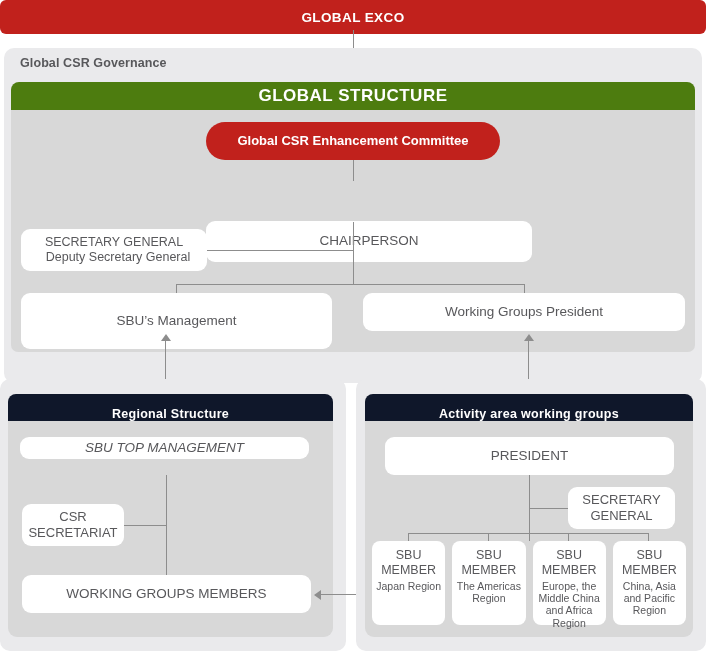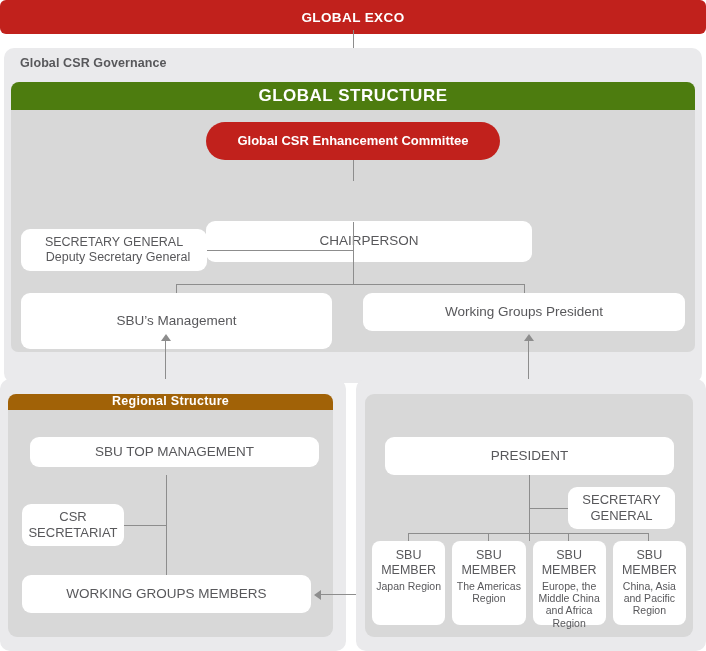--- a/index.html
+++ b/index.html
@@ -127,37 +127,37 @@
     border-radius: 10px;
   }
 
   .sub-panel {
     position: absolute;
     background: #d8d8d8;
     border-radius: 9px;
   }
   .sub-header {
     position: absolute;
-    height: 16px;
-    background: #a16207;
+    height: 27px;
+    background: #0f172a;
     border-radius: 8px 8px 0 0;
     color: #ffffff;
     font-size: 12.5px;
     font-weight: bold;
     letter-spacing: .3px;
     display: flex;
-    align-items: flex-start;
+    align-items: flex-end;
     justify-content: center;
   }
 
   
   .rs-panel  { left: 8px;  top: 394px; width: 325px; height: 243px; }
   .rs-header { left: 8px;  top: 394px; width: 325px; }
 
-  .n-sbutop  { left: 30px; top: 437px; width: 289px; height: 30px; font-size: 13.5px; }
+  .n-sbutop  { left: 20px; top: 437px; width: 289px; height: 22px; font-size: 13.5px; font-style: italic; }
   .n-csrsec  { left: 22px; top: 504px; width: 102px; height: 42px; font-size: 13px; }
   .n-wgmem   { left: 22px; top: 575px; width: 289px; height: 38px; font-size: 13.5px; }
 
   
   .aw-panel  { left: 365px; top: 394px; width: 328px; height: 243px; }
   .aw-header { left: 365px; top: 394px; width: 328px; }
 
   .n-president { left: 385px; top: 437px; width: 289px; height: 38px; font-size: 13.5px; }
   .n-secgen2   { left: 568px; top: 487px; width: 107px; height: 42px; font-size: 13px; }
 
@@ -275,20 +275,23 @@
     <span>CSR</span>
     <span>SECRETARIAT</span>
   </div>
 
   <div class="arrow-shaft" style="left:318px; top:594px; width:70px; height:1px;"></div>
   <div class="arrow-head ah-left" style="left:314px; top:590px;"></div>
   <div class="arrow-head ah-right" style="left:385px; top:590px;"></div>
 
   <div class="bottom-wrap-right"></div>
   <div class="sub-panel aw-panel"></div>
+  <div class="sub-header aw-header">
+    <span>Activity area working groups</span>
+  </div>
 
   <div class="node n-president">
     <span>PRESIDENT</span>
   </div>
 
   <div class="ln v" style="left:529px; top:475px; height:66px;"></div>
 
   <div class="ln h" style="left:529px; top:508px; width:40px;"></div>
 
   <div class="node n-secgen2">

